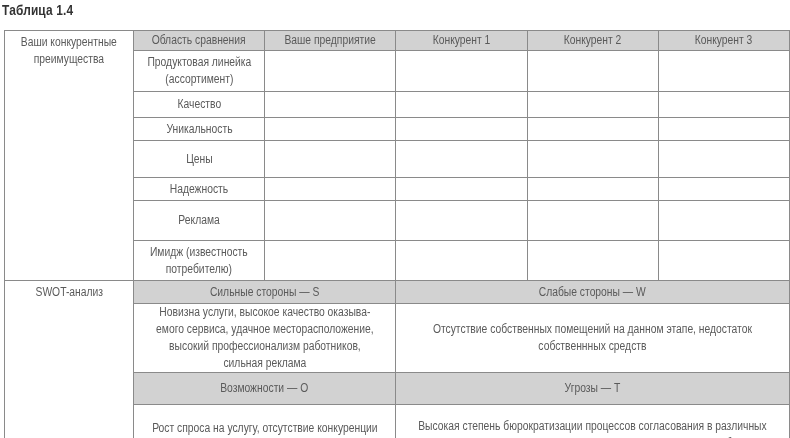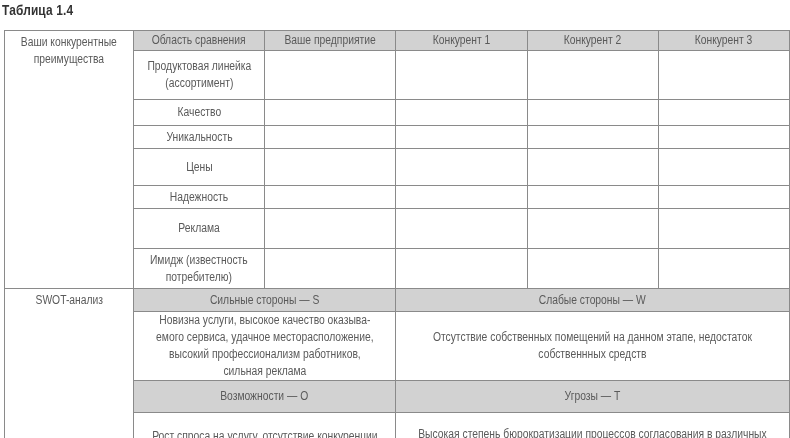--- a/index.html
+++ b/index.html
@@ -37,21 +37,21 @@
     <td class="side" rowspan="8">
       <span class="cond">Ваши конкурентные
 преимущества</span>
     </td>
     <td class="hdr"><span class="t">Область сравнения</span></td>
     <td class="hdr"><span class="t">Ваше предприятие</span></td>
     <td class="hdr"><span class="t">Конкурент 1</span></td>
     <td class="hdr"><span class="t">Конкурент 2</span></td>
     <td class="hdr"><span class="t">Конкурент 3</span></td>
   </tr>
-  <tr style="height:49px">
+  <tr style="height:41px">
     <td><span class="cond">Продуктовая линейка
 (ассортимент)</span></td>
     <td class="empty"></td>
     <td class="empty"></td>
     <td class="empty"></td>
     <td class="empty"></td>
   </tr>
   <tr style="height:26px">
     <td><span class="cond">Качество</span></td>
     <td class="empty"></td>

